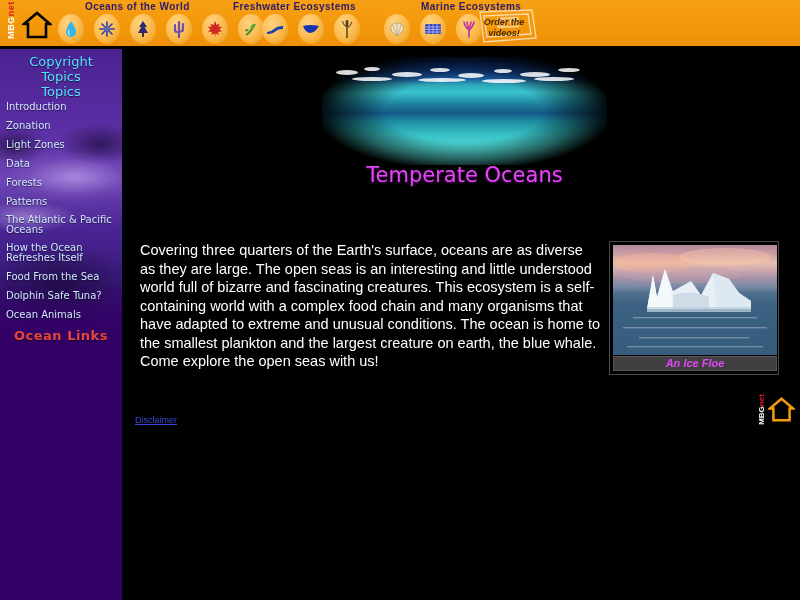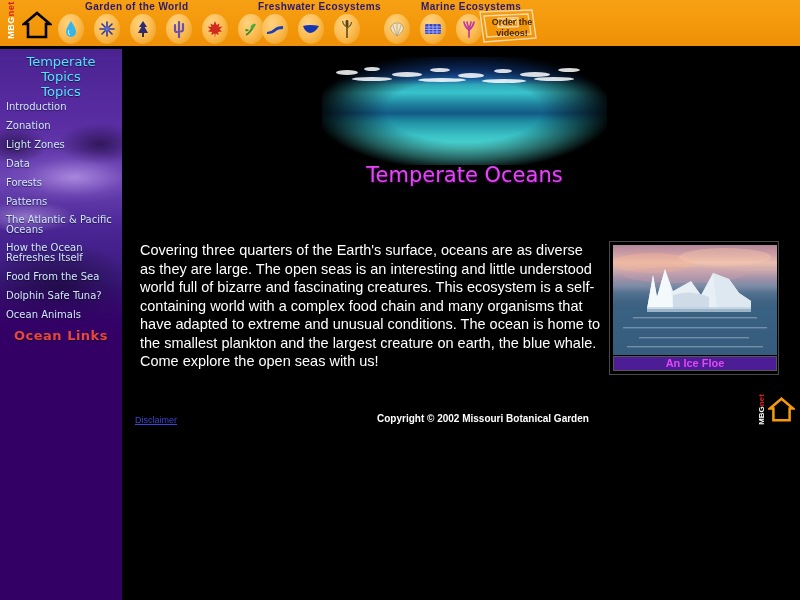--- a/index.html
+++ b/index.html
@@ -49,22 +49,22 @@
     white-space: nowrap;
   }
   .vert-mbg .w { color: #ffffff; }
   .vert-mbg .r { color: #d81f26; }
 
   #order-videos {
     position: absolute; left: 470px; top: 8px; width: 72px; height: 36px;
     cursor: pointer;
   }
   #order-videos .ov-text {
-    position: absolute; left: 13px; top: 9px; width: 58px;
-    font-size: 9px; font-weight: bold;
+    position: absolute; left: 5px; top: 9px; width: 58px;
+    font-size: 9px; font-style: italic; font-weight: bold;
     color: #4a2a00; text-align: center; line-height: 11px;
   }
 
   
   #sidebar {
     position: absolute; left: 0; top: 49px; width: 122px; height: 551px;
     background: #330066;
     overflow: hidden;
   }
   #sidebar-art {
@@ -151,24 +151,25 @@
     overflow: hidden;
     background:
       linear-gradient(to bottom,
         #b0879a 0%, #d0a0a6 9%, #e8bfae 16%, #cfa9ae 23%,
         #9e8fa8 31%, #7e8ca6 37%,
         #51708f 44%,
         #3f6383 52%, #35597a 66%, #2b4d6c 80%, #24445f 100%);
   }
   #figure-cap {
     position: absolute; left: 3px; bottom: 3px; width: 164px; height: 15px;
-    border: 1px solid #555; background: #4c1d95;
+    border: 1px solid #555; background: #404040;
     color: #e247f5; font-size: 11px; font-weight: bold;
     text-align: center; line-height: 13px;
     font-family: "Liberation Sans", sans-serif;
+    font-style: italic;
   }
 
   
   #disclaimer {
     position: absolute; left: 13px; top: 366px;
     color: #3b46d6; font-size: 9px; text-decoration: underline;
     font-family: "Liberation Sans", sans-serif; cursor: pointer;
   }
   #copyright {
     position: absolute; left: 255px; top: 364px;
@@ -198,22 +199,22 @@
       <div class="vert-mbg">
         <span class="w">MBG</span><span class="r">net</span>
       </div>
       <span style="position:absolute;left:20px;top:6px;">
         <svg width="30" height="30" viewBox="0 0 30 30">
           <path d="M15 3 L28 14 L24 14 L24 27 L6 27 L6 14 L2 14 Z" fill="none" stroke="#000" stroke-width="2.6"></path>
         </svg>
       </span>
     </div>
 
-    <div class="nav-label" style="left:85px;">Garden of the World</div>
-    <div class="nav-label" style="left:258px;">Freshwater Ecosystems</div>
+    <div class="nav-label" style="left:85px;">Oceans of the World</div>
+    <div class="nav-label" style="left:233px;">Freshwater Ecosystems</div>
     <div class="nav-label" style="left:379px;padding-left:42px;">Marine Ecosystems</div>
 
     <div class="icon-btn" style="left:58px;">
       <span>
         <svg width="12" height="17" viewBox="0 0 12 17">
             <path d="M6 0 C6 0 11 7 11 11 A5 5 0 0 1 1 11 C1 7 6 0 6 0Z" fill="#36b6e8"></path>
             <path d="M4 9 C3 11 3.5 13 5 14" stroke="#bfeaff" stroke-width="1.1" fill="none"></path>
           </svg>
       </span>
     </div>
@@ -351,21 +352,21 @@
         <span>videos!</span>
       </div>
     </div>
   </div>
   <div id="topnav-underline"></div>
 
   <div id="sidebar">
     <div id="sidebar-art"></div>
 
     <div id="sidebar-head">
-      <div>Temperate</div>
+      <div>Copyright</div>
       <div>Topics</div>
       <div>Topics</div>
     </div>
 
     <div id="sidebar-links">
       <a class="side-link">Introduction</a>
       <a class="side-link">Zonation</a>
       <a class="side-link">Light Zones</a>
       <a class="side-link">Data</a>
       <a class="side-link">Forests</a>
@@ -417,21 +418,20 @@
             <rect x="10" y="82" width="144" height="1.4"></rect>
             <rect x="26" y="92" width="110" height="1.4"></rect>
             <rect x="14" y="101" width="136" height="1.4"></rect>
           </g>
         </svg>
       </div>
       <div id="figure-cap">An Ice Floe</div>
     </div>
 
     <a id="disclaimer">Disclaimer</a>
-    <div id="copyright">Copyright © 2002 Missouri Botanical Garden</div>
 
     <div id="mbg-bottom">
       <div class="vb">
         <span class="w">MBG</span><span class="r">net</span>
       </div>
       <span style="position:absolute;left:16px;top:4px;">
         <svg width="27" height="27" viewBox="0 0 30 30">
           <path d="M15 3 L28 14 L24 14 L24 27 L6 27 L6 14 L2 14 Z" fill="none" stroke="#f59a0c" stroke-width="2.8"></path>
         </svg>
       </span>

